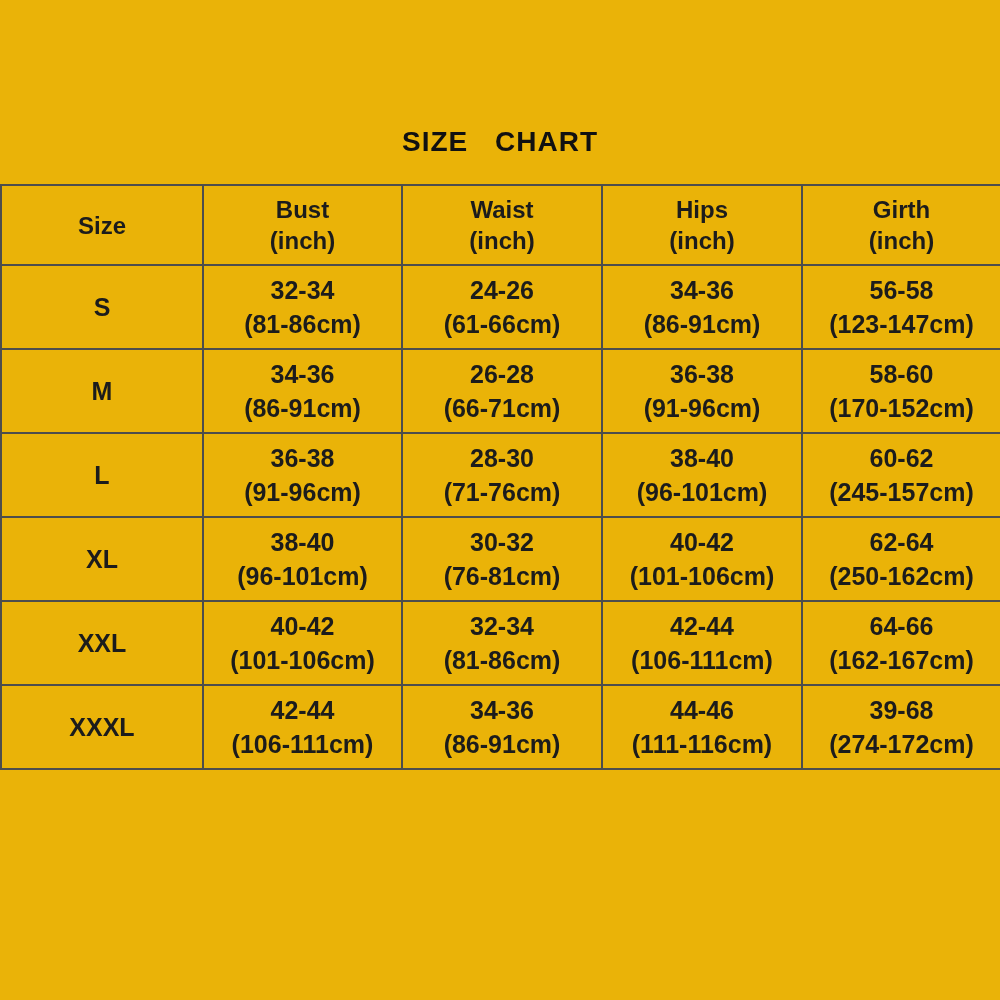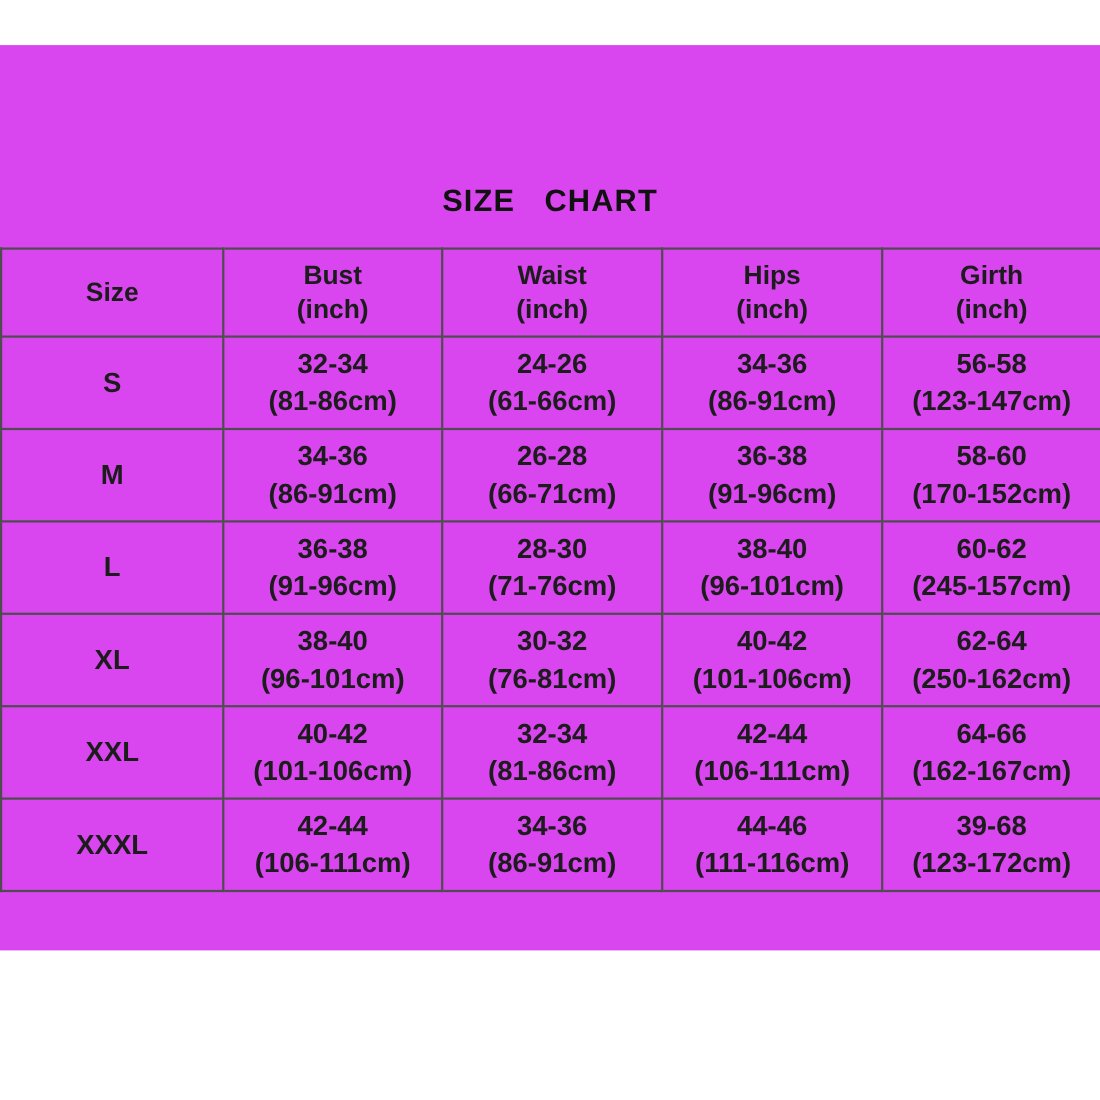--- a/index.html
+++ b/index.html
@@ -3,24 +3,23 @@
 <meta charset="utf-8">
 <style>
   * { margin: 0; padding: 0; box-sizing: border-box; }
   html, body {
     width: 1000px; height: 1000px;
     background: #ffffff;
     font-family: "Liberation Sans", sans-serif;
   }
   .page {
     position: relative;
-    width: 1000px; height: 823px;
-    background: #d946ef;
+    width: 1000px; height: 1000px;
+    background: #eab308;
     overflow: hidden;
-    margin-top: 41px;
   }
   .chart-title {
     position: absolute;
     top: 126px; left: 0;
     width: 100%;
     text-align: center;
     font-size: 28px;
     font-weight: bold;
     color: #111111;
     letter-spacing: 1px;
@@ -202,19 +201,19 @@
       <td class="two-line">
         <span>34-36</span>
         <span>(86-91cm)</span>
       </td>
       <td class="two-line">
         <span>44-46</span>
         <span>(111-116cm)</span>
       </td>
       <td class="two-line">
         <span>39-68</span>
-        <span>(123-172cm)</span>
+        <span>(274-172cm)</span>
       </td>
     </tr>
   </tbody>
   </table>
 
 </div>
 
 </body></html>

